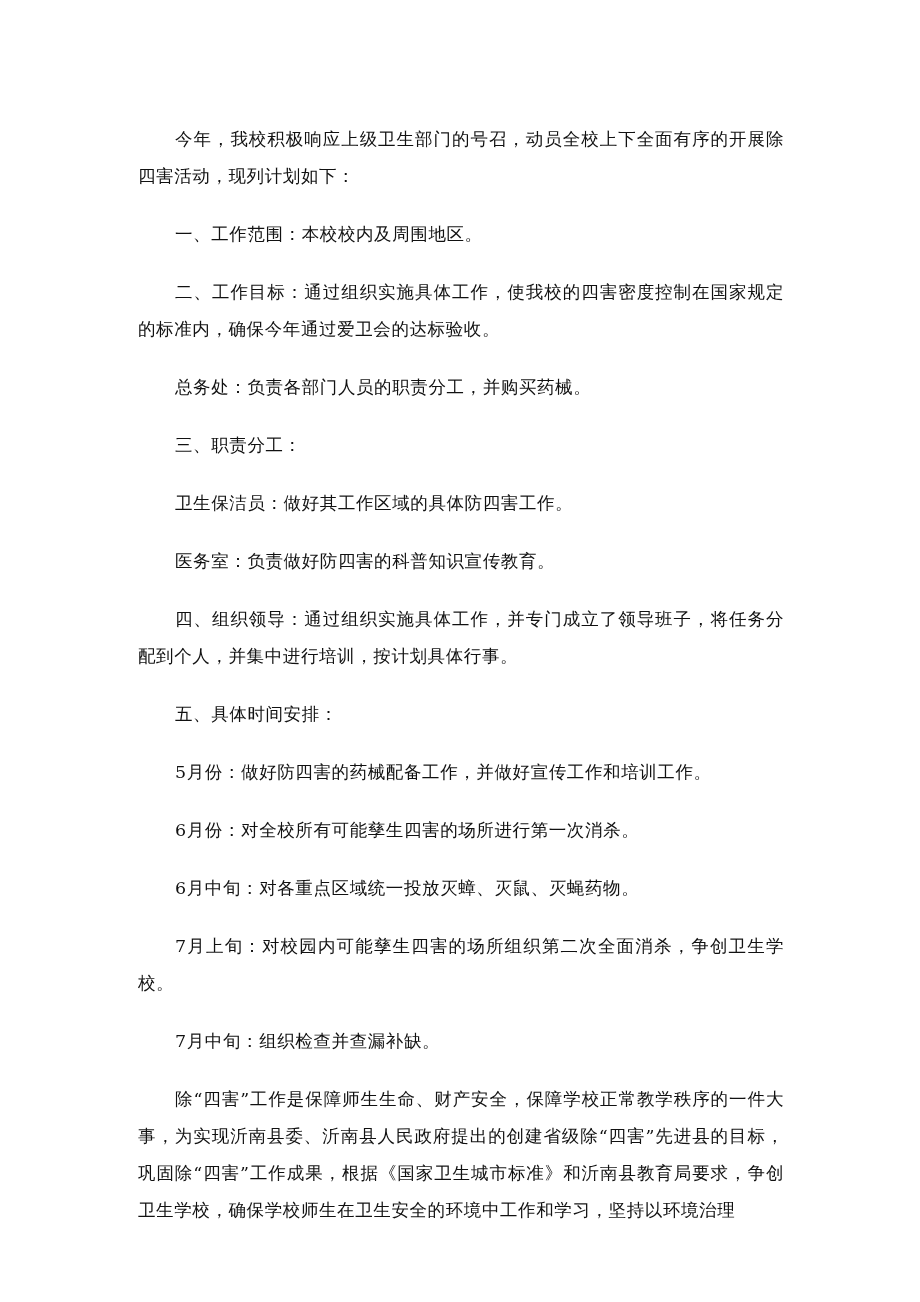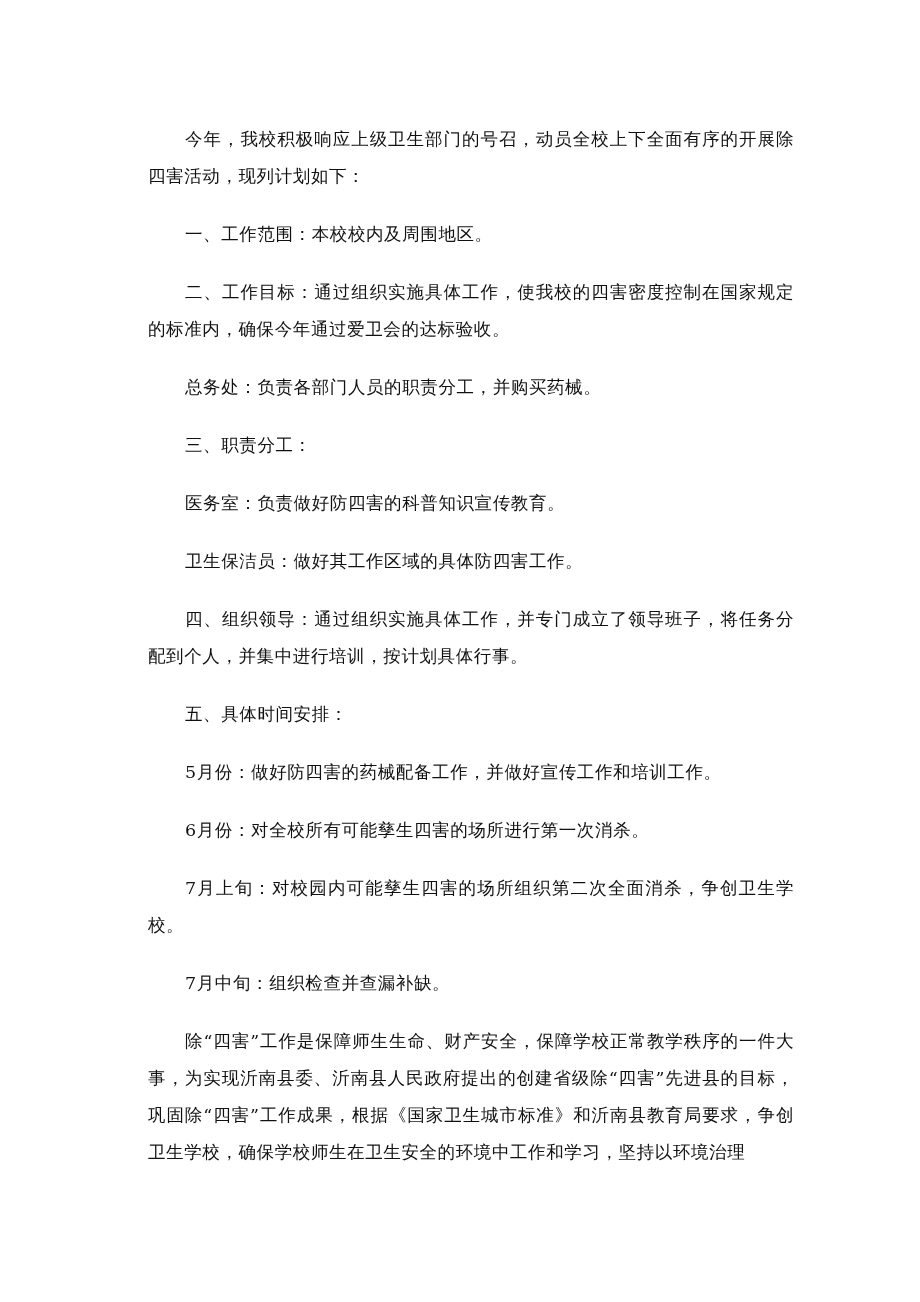--- a/index.html
+++ b/index.html
@@ -1,32 +1,33 @@
 <!DOCTYPE html>
 <html><head>
 <meta charset="utf-8">
 <style>
   html, body { margin: 0; padding: 0; background: #ffffff; }
   body { width: 920px; height: 1302px; position: relative; overflow: hidden;
          font-family: "DejaVu Serif", "Liberation Serif", serif; color: #111; }
-  .page { position: absolute; left: 148px; top: 121px; width: 646px; }
+  .page { position: absolute; left: 138px; top: 121px; width: 646px; }
   .p { font-size: 17.5px; line-height: 37px; margin: 0 0 21px 0; text-align: justify; letter-spacing: 0.6px; }
   .indent { text-indent: 37px; }
 </style>
 </head>
 <body>
 
 <div class="page">
   <p class="p indent">今年，我校积极响应上级卫生部门的号召，动员全校上下全面有序的开展除四害活动，现列计划如下：</p>
   <p class="p indent">一、工作范围：本校校内及周围地区。</p>
   <p class="p indent">二、工作目标：通过组织实施具体工作，使我校的四害密度控制在国家规定的标准内，确保今年通过爱卫会的达标验收。</p>
   <p class="p indent">总务处：负责各部门人员的职责分工，并购买药械。</p>
   <p class="p indent">三、职责分工：</p>
+  <p class="p indent">卫生保洁员：做好其工作区域的具体防四害工作。</p>
   <p class="p indent">医务室：负责做好防四害的科普知识宣传教育。</p>
-  <p class="p indent">卫生保洁员：做好其工作区域的具体防四害工作。</p>
   <p class="p indent">四、组织领导：通过组织实施具体工作，并专门成立了领导班子，将任务分配到个人，并集中进行培训，按计划具体行事。</p>
   <p class="p indent">五、具体时间安排：</p>
   <p class="p indent">5月份：做好防四害的药械配备工作，并做好宣传工作和培训工作。</p>
   <p class="p indent">6月份：对全校所有可能孳生四害的场所进行第一次消杀。</p>
+  <p class="p indent">6月中旬：对各重点区域统一投放灭蟑、灭鼠、灭蝇药物。</p>
   <p class="p indent">7月上旬：对校园内可能孳生四害的场所组织第二次全面消杀，争创卫生学校。</p>
   <p class="p indent">7月中旬：组织检查并查漏补缺。</p>
   <p class="p indent">除“四害”工作是保障师生生命、财产安全，保障学校正常教学秩序的一件大事，为实现沂南县委、沂南县人民政府提出的创建省级除“四害”先进县的目标，巩固除“四害”工作成果，根据《国家卫生城市标准》和沂南县教育局要求，争创卫生学校，确保学校师生在卫生安全的环境中工作和学习，坚持以环境治理</p>
 </div>
 
 </body></html>

